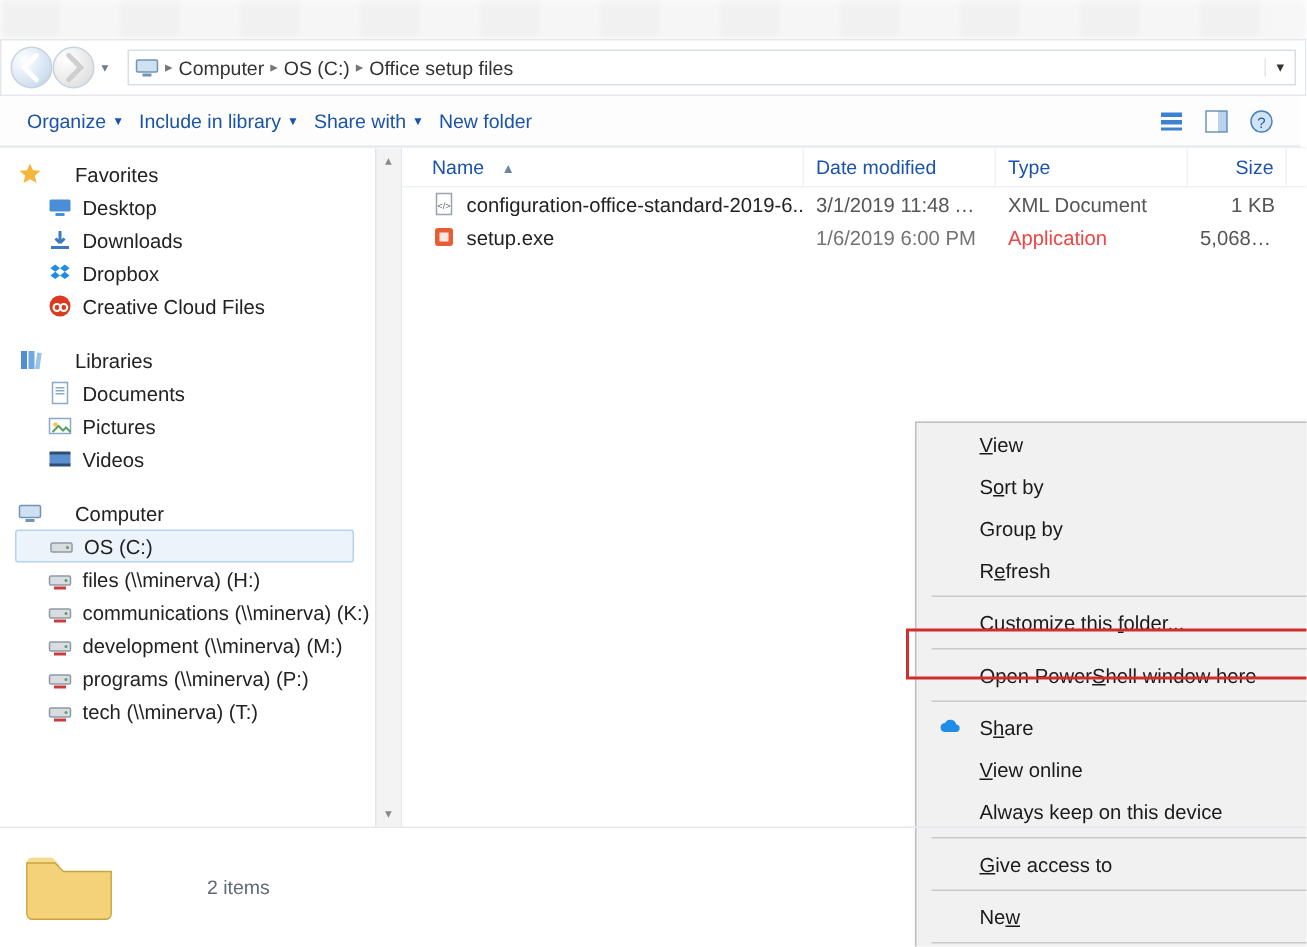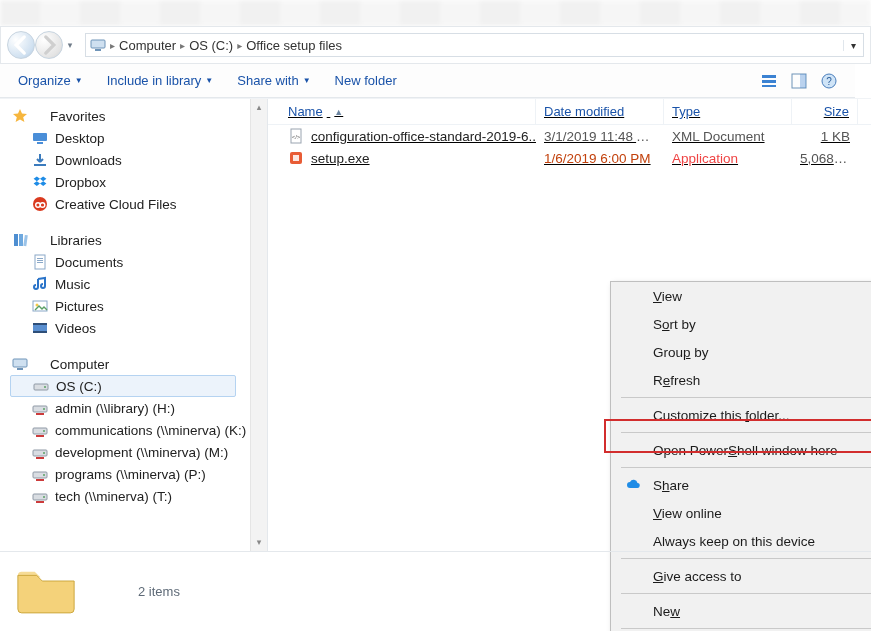--- a/index.html
+++ b/index.html
@@ -17,42 +17,42 @@
   .nav-btn { width:28px; height:28px; border-radius:50%; border:1px solid #c7d4e0;
     background:radial-gradient(circle at 30% 30%,#fff,#cfe0f0 70%,#a9c3dc); display:flex; align-items:center; justify-content:center; color:#fff; font-size:14px; }
   .nav-btn.fwd { background:radial-gradient(circle at 30% 30%,#fff,#e4e4e4 70%,#cfcfcf); color:#c4c4c4; }
   .nav-drop { width:14px; height:28px; display:flex; align-items:center; justify-content:center; color:#6f7b88; font-size:9px; }
   .addr { flex:1; height:24px; border:1px solid #d7dee5; background:#fff; margin-left:6px; display:flex; align-items:center; font-size:13px; color:#333;}
   .addr .seg { padding:0 4px; display:flex; align-items:center; gap:4px;}
   .addr .sep { color:#777; font-size:10px;}
   .addr-drop { width:20px; text-align:center; color:#333; font-size:10px; border-left:1px solid #e0e6ec;}
 
   
-  .toolbar { position:absolute; top:64px; left:0; right:16px; height:34px;
-    background:#fdfdfd; border-bottom:1px solid #e4e8ec; display:flex; align-items:center; gap:24px; padding:0 18px;}
+  .toolbar { position:absolute; top:64px; left:0; right:4px; height:34px;
+    background:#fdfdfd; border-bottom:1px solid #e4e8ec; display:flex; align-items:center; gap:10px; padding:0 18px;}
   .toolbar .tb { color:#1a53a9; font-size:13px; display:flex; align-items:center; gap:4px;}
   .toolbar .tb .car { font-size:8px; color:#1a53a9;}
   .toolbar .right-icons { margin-left:auto; display:flex; gap:14px; color:#3c6aa8; font-size:14px;}
 
   
   .main { position:absolute; top:98px; left:0; right:0; bottom:80px; display:flex; border-top:1px solid #f0f3f6;}
   .sidebar { width:268px; border-right:1px solid #e4e8ec; position:relative; overflow:hidden;}
   .scroll-gutter { position:absolute; right:0; top:0; bottom:0; width:17px; background:#f3f3f3; border-left:1px solid #e5e5e5;}
   .scroll-up, .scroll-dn { position:absolute; left:0; right:0; height:17px; text-align:center; font-size:9px; color:#888; line-height:17px;}
   .scroll-up{top:0;} .scroll-dn{bottom:0;}
   .tree { padding:6px 0 6px 10px; width:248px; font-size:13.5px; color:#222;}
   .tree .group-head { display:flex; align-items:center; gap:22px; padding:3px 0 3px 2px; font-size:13.5px;}
   .tree .item { display:flex; align-items:center; gap:7px; padding:2px 0 2px 22px; height:22px;}
   .tree .item.selected { background:#ecf3fb; border:1px solid #b5d3f1; border-radius:2px; margin-right:12px;}
   .tree .spacer { height:14px;}
   .icon { width:16px; height:16px; display:inline-flex; align-items:center; justify-content:center; flex-shrink:0;}
   .icon svg { width:16px; height:16px;}
 
   
-  .content { flex:1; position:relative; background:#fff;text-decoration:underline;}
+  .content { flex:1; position:relative; background:#fff;}
   .cols { display:flex; height:26px; align-items:center; font-size:13px; color:#1a53a9; border-bottom:1px solid #eef2f6; padding-left:12px; user-select:none;}
   .cols .ch { border-right:1px solid #eef2f6; padding:0 8px; height:100%; display:flex; align-items:center; gap:4px;}
   .rows { font-size:13.5px; color:#222;}
   .row { display:flex; align-items:center; height:22px; padding-left:12px;}
   .row .c { overflow:hidden; white-space:nowrap; text-overflow:ellipsis; padding:0 8px;}
 
   
   .ctxmenu { position:absolute; left:342px; top:182px; width:296px; background:#f1f1f1;
     border:1px solid #bfbfbf; box-shadow:3px 3px 6px rgba(0,0,0,.25); font-size:13.5px; color:#1b1b1b;}
   .ctxmenu .cm { height:28px; display:flex; align-items:center; padding:0 14px 0 42px; position:relative;}
@@ -215,29 +215,20 @@
               <rect x="5" y="4" width="6" height="1" fill="#8aa8c8"></rect>
               <rect x="5" y="6" width="6" height="1" fill="#8aa8c8"></rect>
               <rect x="5" y="8" width="6" height="1" fill="#8aa8c8"></rect>
             </svg>
           </span>
           <span>Documents</span>
         </div>
         <div class="item">
           <span class="icon">
             <svg viewBox="0 0 16 16">
-              <path d="M6 3v8a2 2 0 1 1-2-2" fill="none" stroke="#2b74c9" stroke-width="2"></path>
-              <path d="M6 3l7-1v8a2 2 0 1 1-2-2" fill="none" stroke="#2b74c9" stroke-width="2"></path>
-            </svg>
-          </span>
-          <span>Music</span>
-        </div>
-        <div class="item">
-          <span class="icon">
-            <svg viewBox="0 0 16 16">
               <rect x="1" y="3" width="14" height="10" fill="#fff" stroke="#8aa8c8"></rect>
               <circle cx="5" cy="7" r="1.5" fill="#f2c94c"></circle>
               <path d="M3 12l4-4 3 3 2-2 3 3" fill="none" stroke="#5aa064" stroke-width="1.4"></path>
             </svg>
           </span>
           <span>Pictures</span>
         </div>
         <div class="item">
           <span class="icon">
             <svg viewBox="0 0 16 16">
@@ -268,21 +259,21 @@
           <span>OS (C:)</span>
         </div>
         <div class="item">
           <span class="icon">
             <svg viewBox="0 0 16 16">
               <rect x="1" y="6" width="14" height="6" rx="1" fill="#d9dde2" stroke="#8f99a5"></rect>
               <path d="M4 14h8" stroke="#cc3b3b" stroke-width="2"></path>
               <circle cx="12" cy="9" r="1" fill="#5aa064"></circle>
             </svg>
           </span>
-          <span>admin (\\library) (H:)</span>
+          <span>files (\\minerva) (H:)</span>
         </div>
         <div class="item">
           <span class="icon">
             <svg viewBox="0 0 16 16">
               <rect x="1" y="6" width="14" height="6" rx="1" fill="#d9dde2" stroke="#8f99a5"></rect>
               <path d="M4 14h8" stroke="#cc3b3b" stroke-width="2"></path>
               <circle cx="12" cy="9" r="1" fill="#5aa064"></circle>
             </svg>
           </span>
           <span>communications (\\minerva) (K:)</span>
@@ -349,21 +340,21 @@
   <div class="row">
     <span class="c" style="width:256px;display:flex;align-items:center;gap:7px">
       <span class="icon">
               <svg viewBox="0 0 16 16">
                 <rect x="2" y="2" width="12" height="12" rx="2" fill="#e85c35"></rect>
                 <rect x="5" y="5" width="6" height="6" fill="#fff" opacity=".85"></rect>
               </svg>
             </span>
       <span>setup.exe</span>
     </span>
-    <span class="c" style="width:128px;color:#c2410c">1/6/2019 6:00 PM</span>
+    <span class="c" style="width:128px;color:#737373">1/6/2019 6:00 PM</span>
     <span class="c" style="width:128px;color:#ef4444">Application</span>
     <span class="c" style="width:66px;text-align:right;color:#555">5,068 KB</span>
   </div>
       </div>
 
     <div class="ctxmenu" id="ctx">
         <div class="cm">
           <span><span class="un">V</span>iew</span>
         </div>
         <div class="cm">

